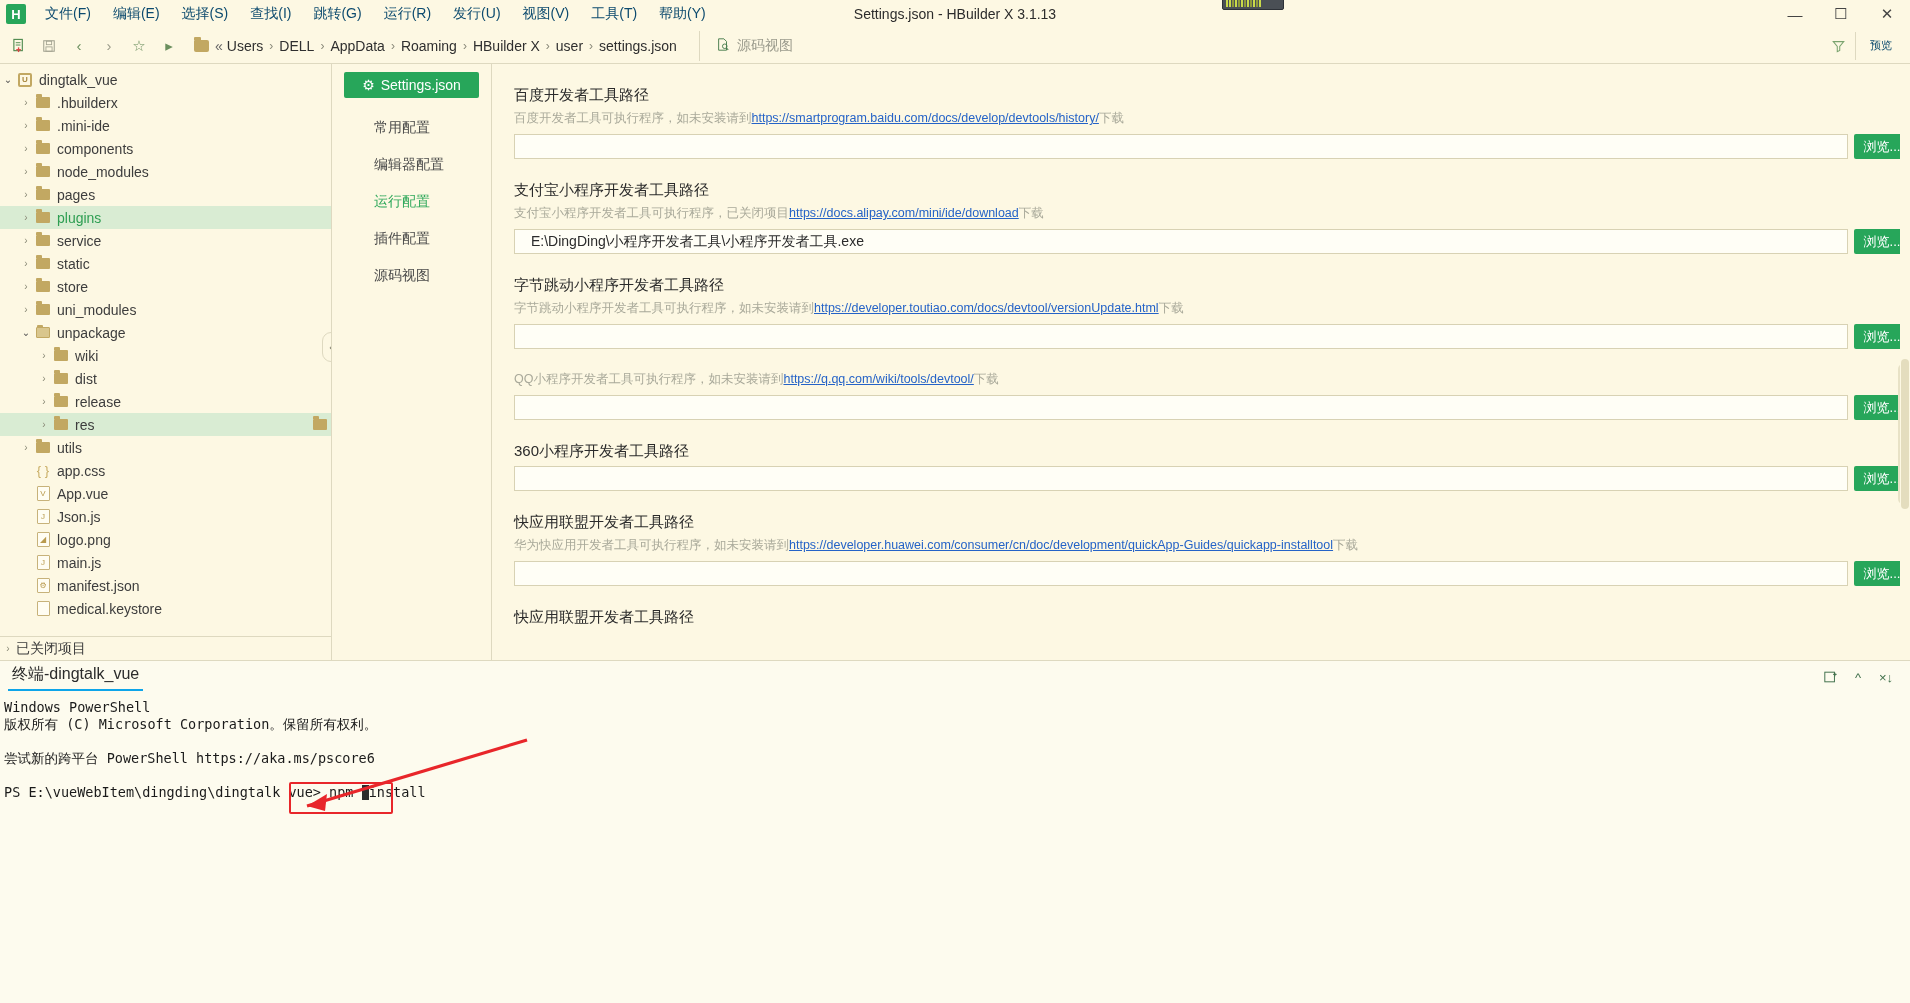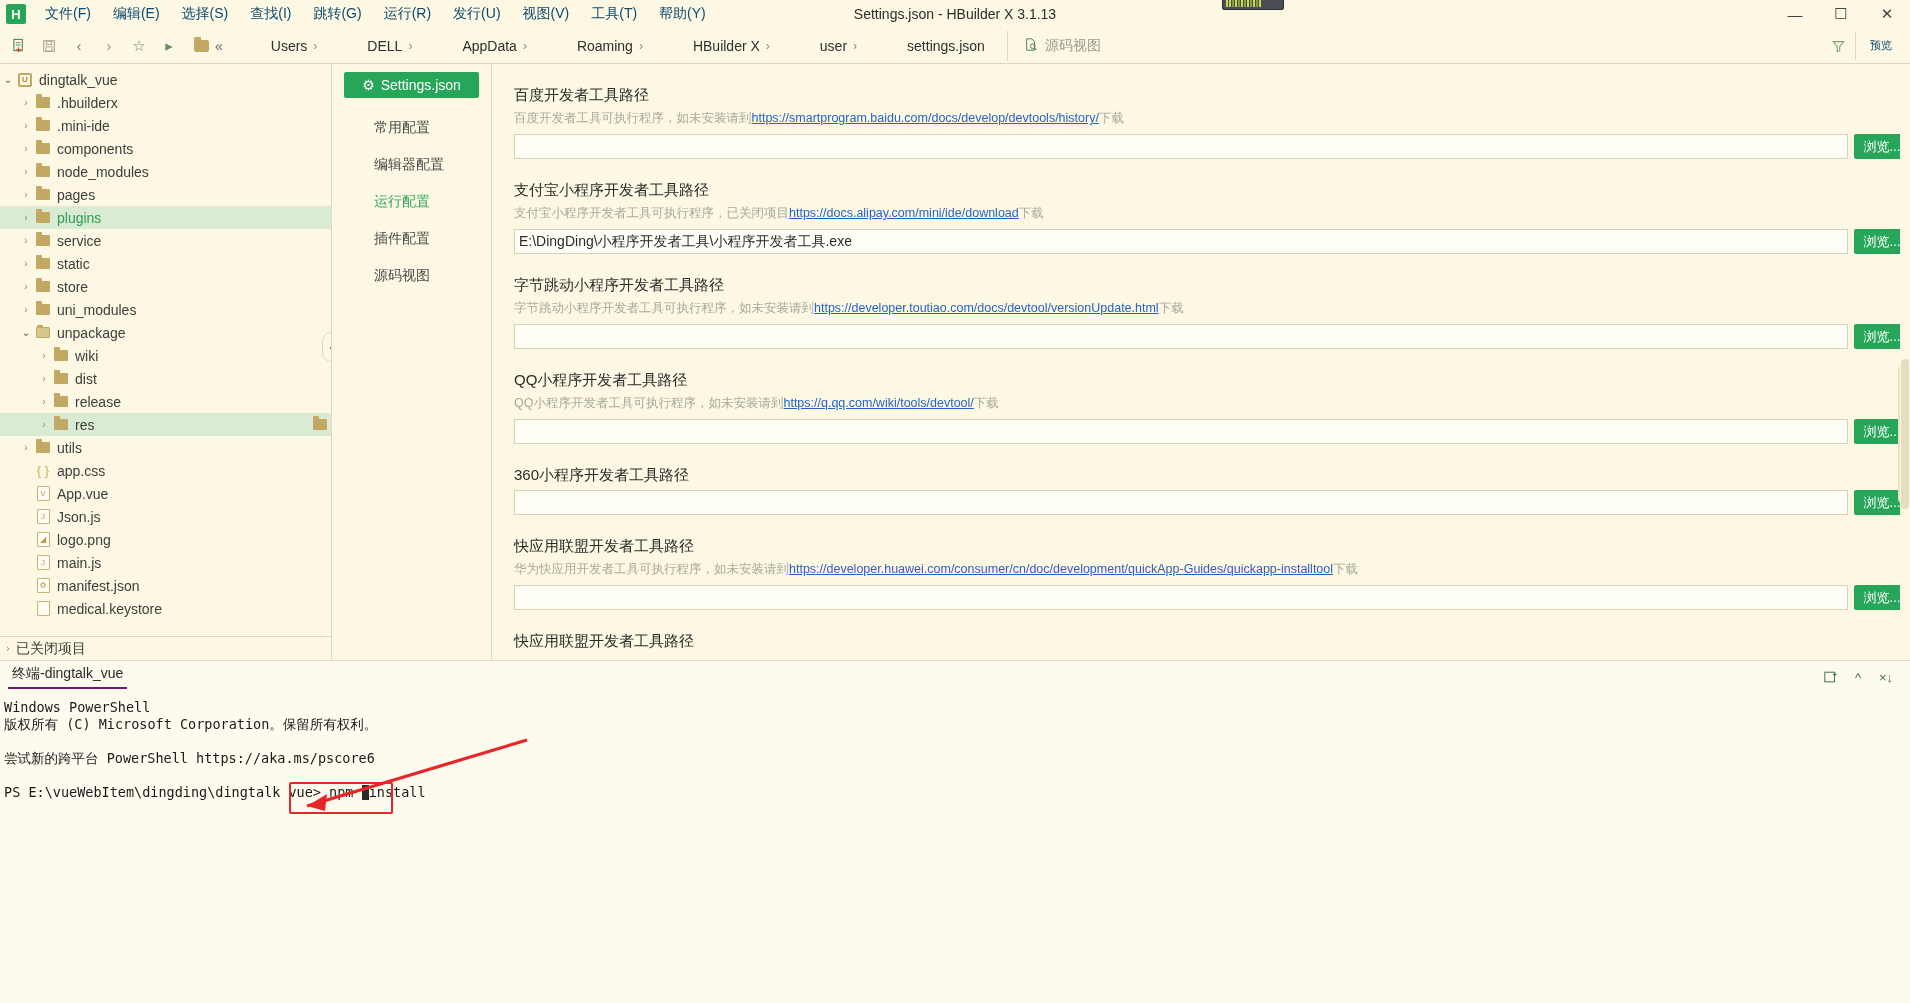--- a/index.html
+++ b/index.html
@@ -62,21 +62,21 @@
   .breadcrumb {
     display:flex; align-items:center; margin-left: 10px; gap: 2px;
     font-size: 14px; color: #2f2f2f; white-space: nowrap;
   }
   .bc-folder {
     width:15px;height:12px;background:#c2a862;border-radius:1px 2px 2px 2px;
     position:relative; margin-right:4px;
   }
   .bc-folder:before{content:"";position:absolute;left:0;top:-3px;width:7px;height:3px;background:#c2a862;border-radius:1px 1px 0 0;}
   .bc-sep { color:#8a8a7a; padding: 0 4px; font-size:12px;}
-  .bc-item { cursor: default; margin-left: 44px; }
+  .bc-item { cursor: default; }
   .bc-dbl { color:#666; margin-right:2px;}
   .filename-box {
     display:flex; align-items:center; margin-left: 22px; gap:7px;
     border-left: 1px solid #ded9c0; padding-left: 16px; height: 30px;
   }
   .fn-icon { color:#4c7f4f; font-size:14px; }
   .fn-placeholder { color:#9a9a8c; font-size:14px; }
   .tb-right { margin-left:auto; display:flex; align-items:center; gap:0; padding-right:4px;}
   .filter-icon { width:34px; height:28px; display:flex;align-items:center;justify-content:center; color:#7aa36e; font-size:14px;}
   .preview-btn {
@@ -163,42 +163,42 @@
     flex: 1; background:#fdf8e3; overflow: hidden; position:relative;
     padding: 22px 0 0 22px;
   }
   .setting-block { margin-bottom: 22px; }
   .s-title { font-size:15px; color:#2b2b2b; margin-bottom: 5px; }
   .s-desc { font-size:12.5px; color:#a9a99a; margin-bottom: 7px; white-space:nowrap; }
   .s-desc a { color:#2563c7; text-decoration:underline; }
   .s-row { display:flex; align-items:stretch; gap:0; }
   .s-input {
     flex:1; height: 25px; border:1px solid #d8d2b4; background:#fffef6;
-    font-size:14px; color:#2b2b2b; padding: 0 4px; outline:none;
+    font-size:14px; color:#2b2b2b; padding: 0 16px; outline:none;
     font-family:"Liberation Sans", sans-serif;
   }
   .s-browse {
     width: 56px; margin-left: 6px; background:#27a65a; color:#fff;
     border:none; font-size:13px; cursor:pointer; border-radius:2px;
     font-family:"Liberation Sans", sans-serif; flex:none;
   }
   .vscroll {
     position:absolute; right:2px; top:300px; width:10px; height:140px;
     background:#e8e2c6; border-radius:5px;
   }
 
   
   .term-wrap { flex:1; display:flex; flex-direction:column; border-top:1px solid #ded9c0; background:#fdfbee; }
   .term-head {
     height: 32px; display:flex; align-items:center; padding-left: 8px; flex:none;
     background:#fdfbee;
   }
   .term-tab {
-    font-size:14px; color:#2b2b2b; padding: 0 4px 4px 4px;
-    border-bottom: 2px solid #701a75; cursor:default;
+    font-size:16px; color:#2b2b2b; padding: 0 4px 4px 4px;
+    border-bottom: 2px solid #0ea5e9; cursor:default;
   }
   .term-actions { margin-left:auto; display:flex; gap:4px; padding-right:12px; align-items:center;}
   .term-act {
     width:24px;height:22px;display:flex;align-items:center;justify-content:center;
     font-size:13px;color:#3f6f4a;cursor:pointer;
   }
   .term-body {
     flex:1; font-family:"DejaVu Sans Mono","Liberation Mono",monospace;
     font-size: 13.5px; color:#1a1a1a; padding: 6px 8px 8px 4px; line-height: 17px;
     position:relative; overflow:hidden; white-space:pre;
@@ -533,21 +533,20 @@
         </div>
         <div class="setting-block">
           <div class="s-title">字节跳动小程序开发者工具路径</div>
           <div class="s-desc"><span>字节跳动小程序开发者工具可执行程序，如未安装请到</span><a href="#">https://developer.toutiao.com/docs/devtool/versionUpdate.html</a><span>下载</span></div>
           <div class="s-row">
             <input type="text" class="s-input" style="">
             <button class="s-browse">浏览...</button>
           </div>
         </div>
         <div class="setting-block">
-          <div class="s-title">QQ小程序开发者工具路径</div>
           <div class="s-desc"><span>QQ小程序开发者工具可执行程序，如未安装请到</span><a href="#">https://q.qq.com/wiki/tools/devtool/</a><span>下载</span></div>
           <div class="s-row">
             <input type="text" class="s-input" style="">
             <button class="s-browse">浏览...</button>
           </div>
         </div>
         <div class="setting-block">
           <div class="s-title">360小程序开发者工具路径</div>
           <div class="s-row">
             <input type="text" class="s-input" style="">

